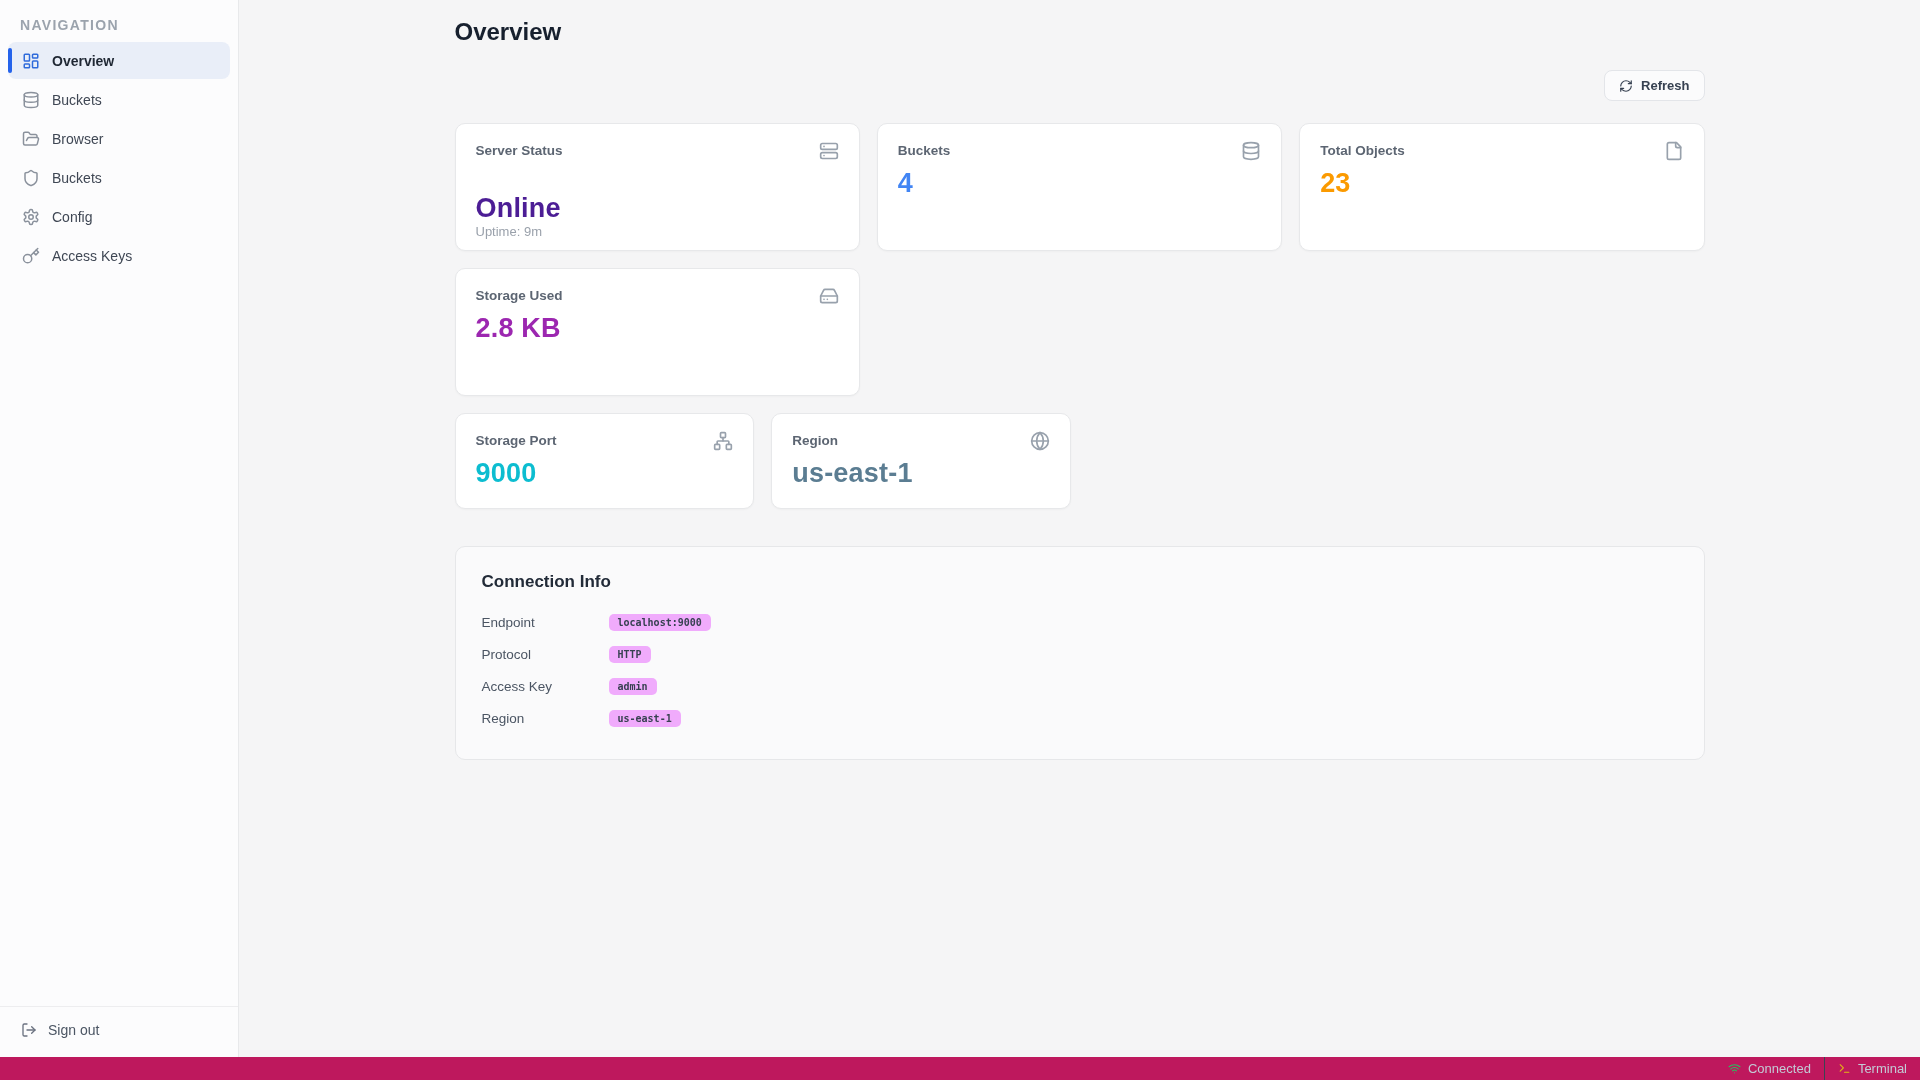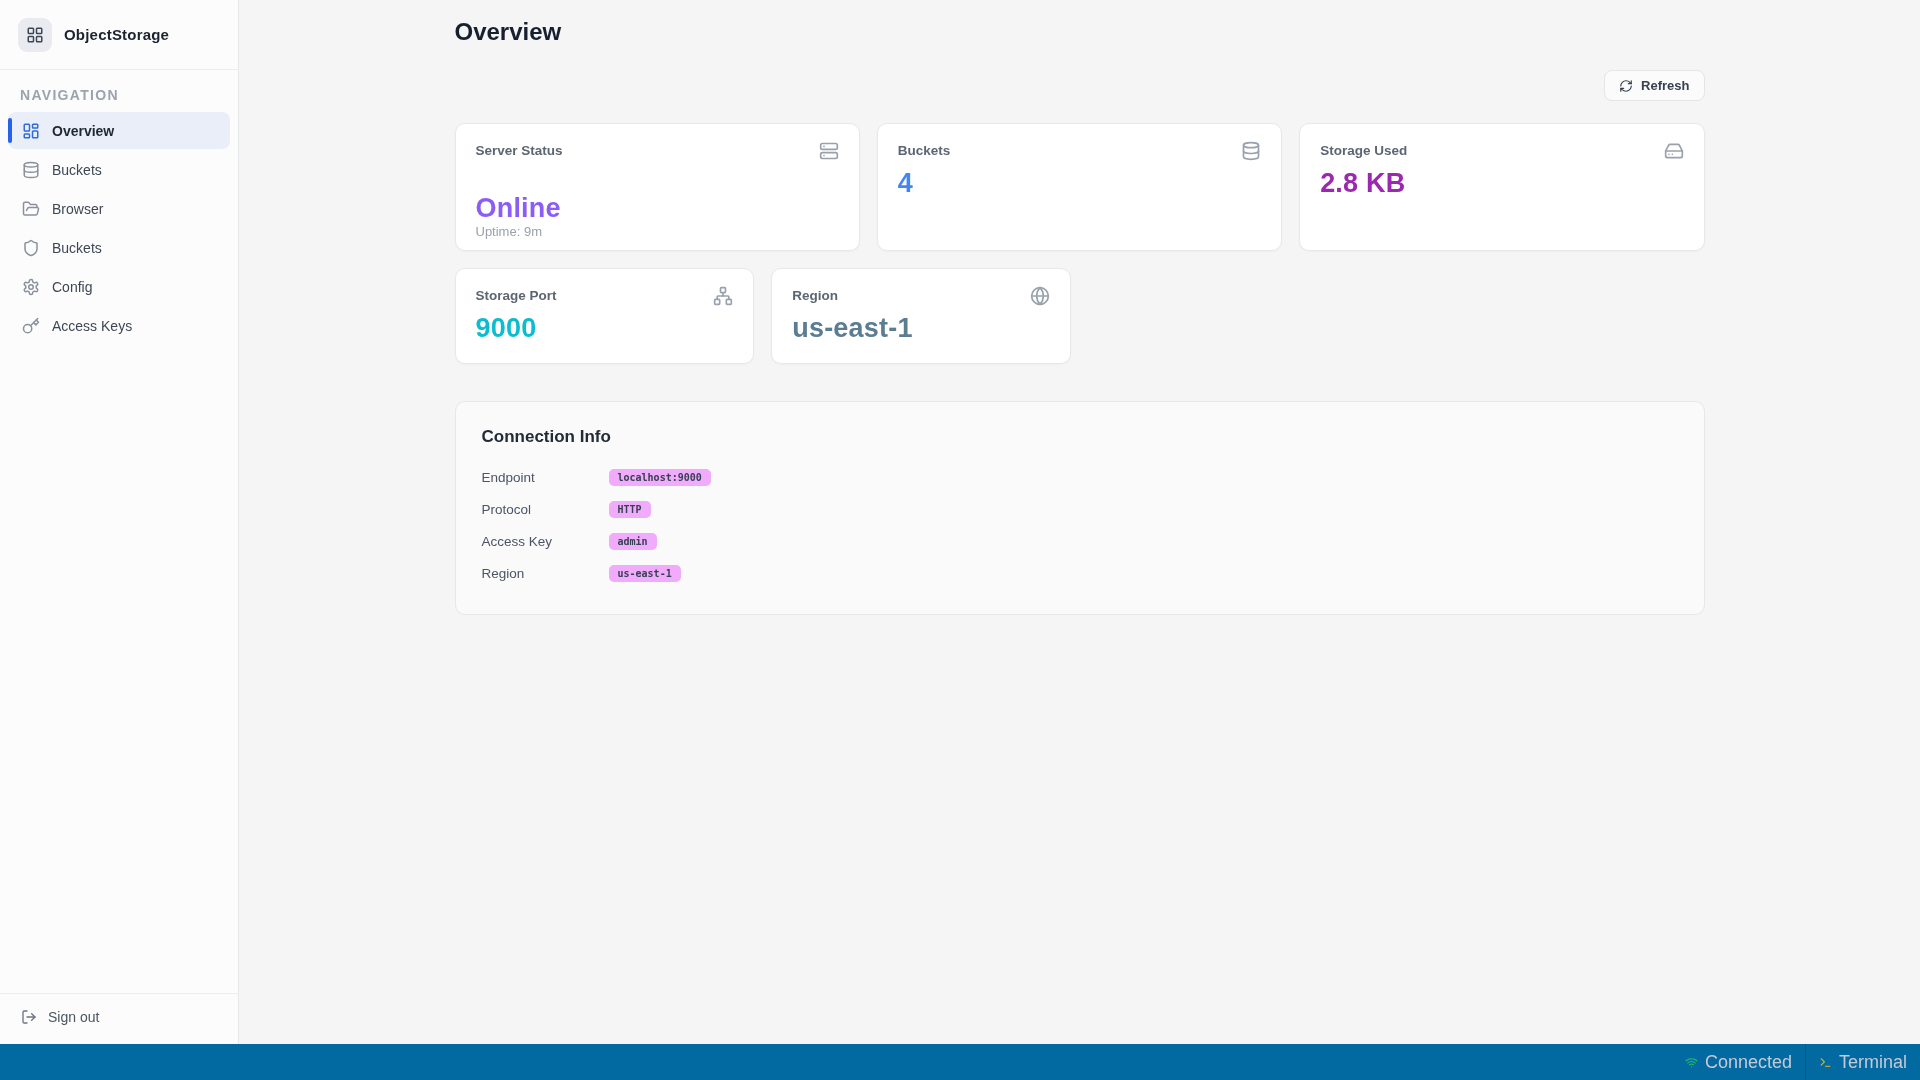--- a/index.html
+++ b/index.html
@@ -90,44 +90,33 @@
   .info-row { display:flex; align-items:center; min-height:22px; }
   .info-label { width:127px; font-size:13.5px; color:#4b5563; }
   .info-value {
     font-family:"DejaVu Sans Mono","Liberation Mono",monospace;
     font-size:10px; color:#374151; background:#f0abfc;
     padding:3px 9px; border-radius:5px;font-weight:bold;
   }
 
   
   .statusbar {
-    height:36px; background:#0369a1; display:flex; align-items:center;
-    justify-content:flex-end; color:#c3cbd6; font-size:18px;
+    height:23px; background:#be185d; display:flex; align-items:center;
+    justify-content:flex-end; color:#c3cbd6; font-size:13px;
   }
   .status-item { display:flex; align-items:center; gap:7px; padding:0 13px; height:100%; }
   .status-item + .status-item { border-left:1px solid #3c4352; }
   .status-item:last-child { }
 </style>
 </head>
 <body>
 
 <div class="app">
 
   <aside class="sidebar">
-    <div class="brand">
-      <span class="brand-icon">
-        <svg class="ic" width="18" height="18" viewBox="0 0 24 24" stroke-width="2.4">
-          <rect x="3" y="3" width="7" height="7" rx="1"></rect>
-            <rect x="14" y="3" width="7" height="7" rx="1"></rect>
-          <rect x="14" y="14" width="7" height="7" rx="1"></rect>
-            <rect x="3" y="14" width="7" height="7" rx="1"></rect>
-        </svg>
-      </span>
-      <span class="brand-name">ObjectStorage</span>
-    </div>
 
     <div class="nav-section-label">NAVIGATION</div>
 
     <nav class="nav">
       <div class="nav-item active">
         <span class="ni-icon">
           <svg class="ic" width="18" height="18" viewBox="0 0 24 24">
             <rect x="3" y="3" width="7" height="9" rx="1"></rect>
               <rect x="14" y="3" width="7" height="5" rx="1"></rect>
             <rect x="14" y="12" width="7" height="9" rx="1"></rect>
@@ -221,38 +210,50 @@
             <span class="card-label">Server Status</span>
             <span class="card-icon">
               <svg class="ic" width="20" height="20" viewBox="0 0 24 24" stroke-width="1.8">
                 <rect x="2" y="3" width="20" height="7" rx="2"></rect>
                   <rect x="2" y="14" width="20" height="7" rx="2"></rect>
                 <line x1="6" y1="6.5" x2="6.01" y2="6.5"></line>
                   <line x1="6" y1="17.5" x2="6.01" y2="17.5"></line>
               </svg>
             </span>
           </div>
-          <div class="card-value" style="color: #8b5cf6; margin-top: 32px;">Online</div>
+          <div class="card-value" style="color: #4c1d95; margin-top: 32px;">Online</div>
           <div class="card-sub">Uptime: 9m</div>
         </div>
 
         <div class="card tall">
           <div class="card-head">
             <span class="card-label">Buckets</span>
             <span class="card-icon">
               <svg class="ic" width="20" height="20" viewBox="0 0 24 24" stroke-width="1.8">
                 <ellipse cx="12" cy="5" rx="9" ry="3"></ellipse>
                   <path d="M3 5v14c0 1.66 4 3 9 3s9-1.34 9-3V5"></path>
                   <path d="M3 12c0 1.66 4 3 9 3s9-1.34 9-3"></path>
               </svg>
             </span>
           </div>
           <div class="card-value" style="color: rgb(66, 133, 244);">4</div>
         </div>
 
+        <div class="card tall">
+          <div class="card-head">
+            <span class="card-label">Total Objects</span>
+            <span class="card-icon">
+              <svg class="ic" width="20" height="20" viewBox="0 0 24 24" stroke-width="1.8">
+                <path d="M15 2H6a2 2 0 0 0-2 2v16a2 2 0 0 0 2 2h12a2 2 0 0 0 2-2V7Z"></path>
+                  <path d="M14 2v4a2 2 0 0 0 2 2h4"></path>
+              </svg>
+            </span>
+          </div>
+          <div class="card-value" style="color: rgb(251, 154, 0);">23</div>
+        </div>
 
         <div class="card tall">
           <div class="card-head">
             <span class="card-label">Storage Used</span>
             <span class="card-icon">
               <svg class="ic" width="20" height="20" viewBox="0 0 24 24" stroke-width="1.8">
                 <line x1="22" y1="12" x2="2" y2="12"></line>
                 <path d="M5.45 5.11 2 12v6a2 2 0 0 0 2 2h16a2 2 0 0 0 2-2v-6l-3.45-6.89A2 2 0 0 0 16.76 4H7.24a2 2 0 0 0-1.79 1.11z"></path>
                 <line x1="6" y1="16" x2="6.01" y2="16"></line>
                   <line x1="10" y1="16" x2="10.01" y2="16"></line>

